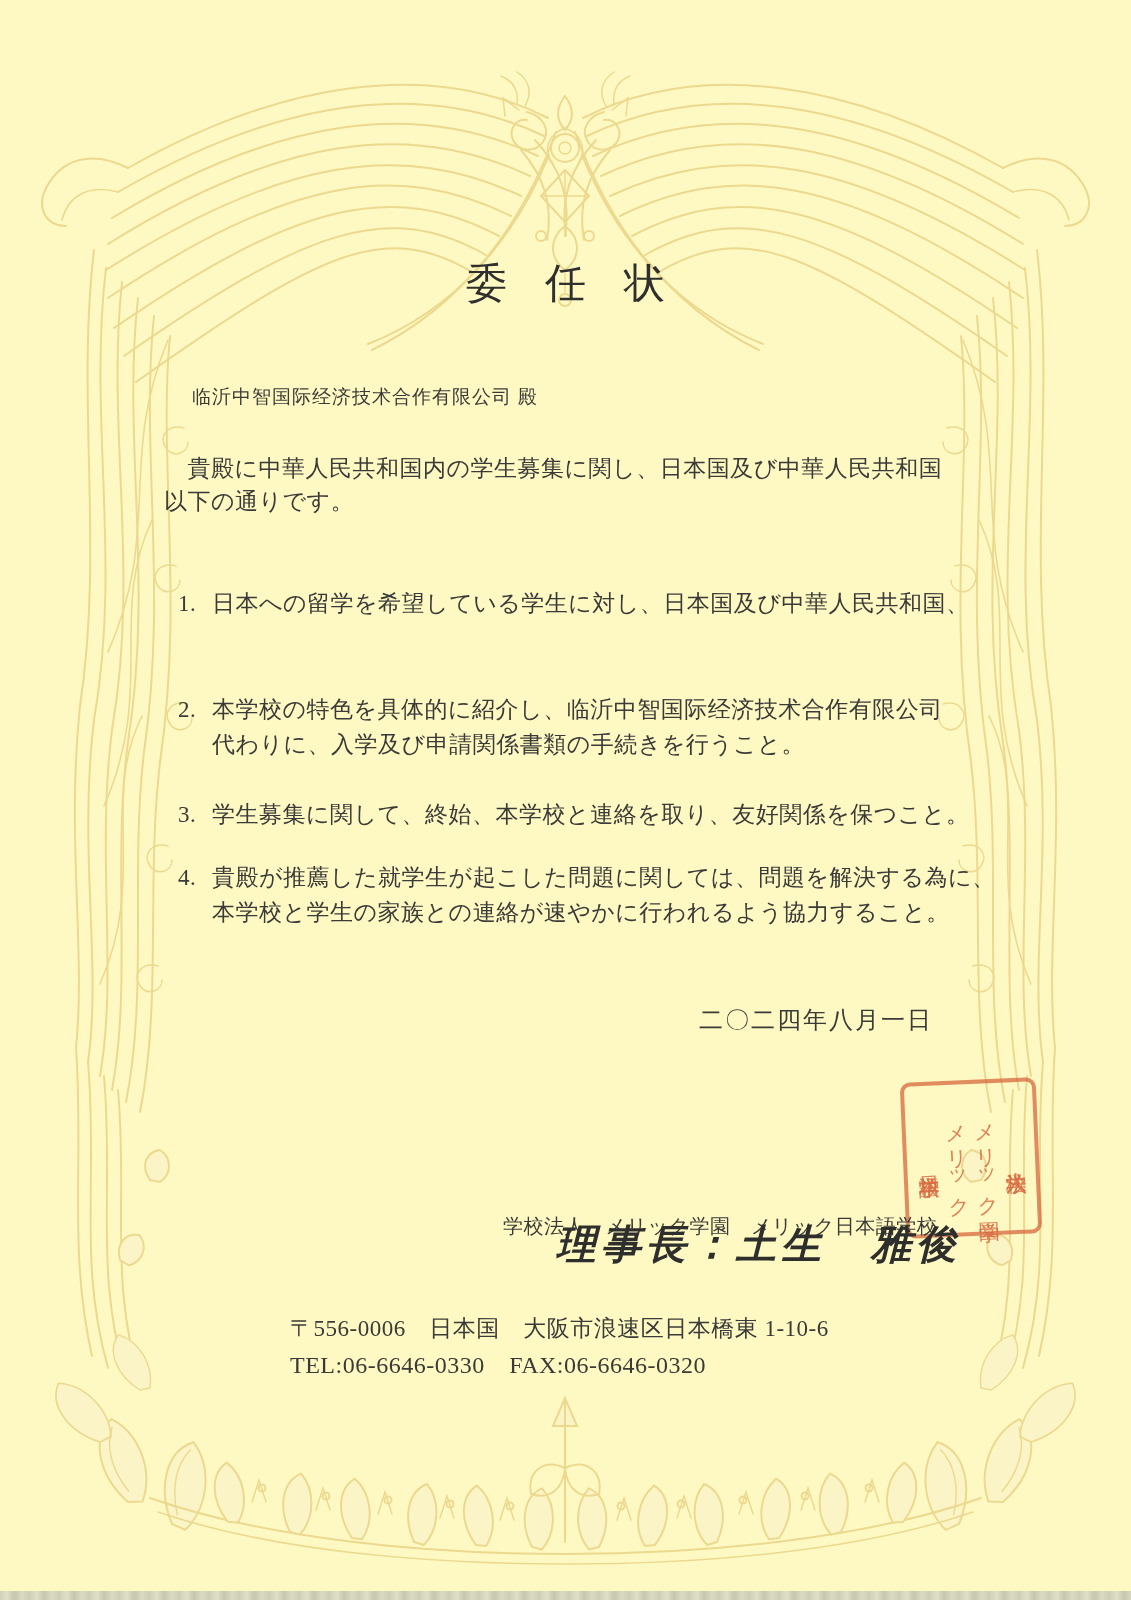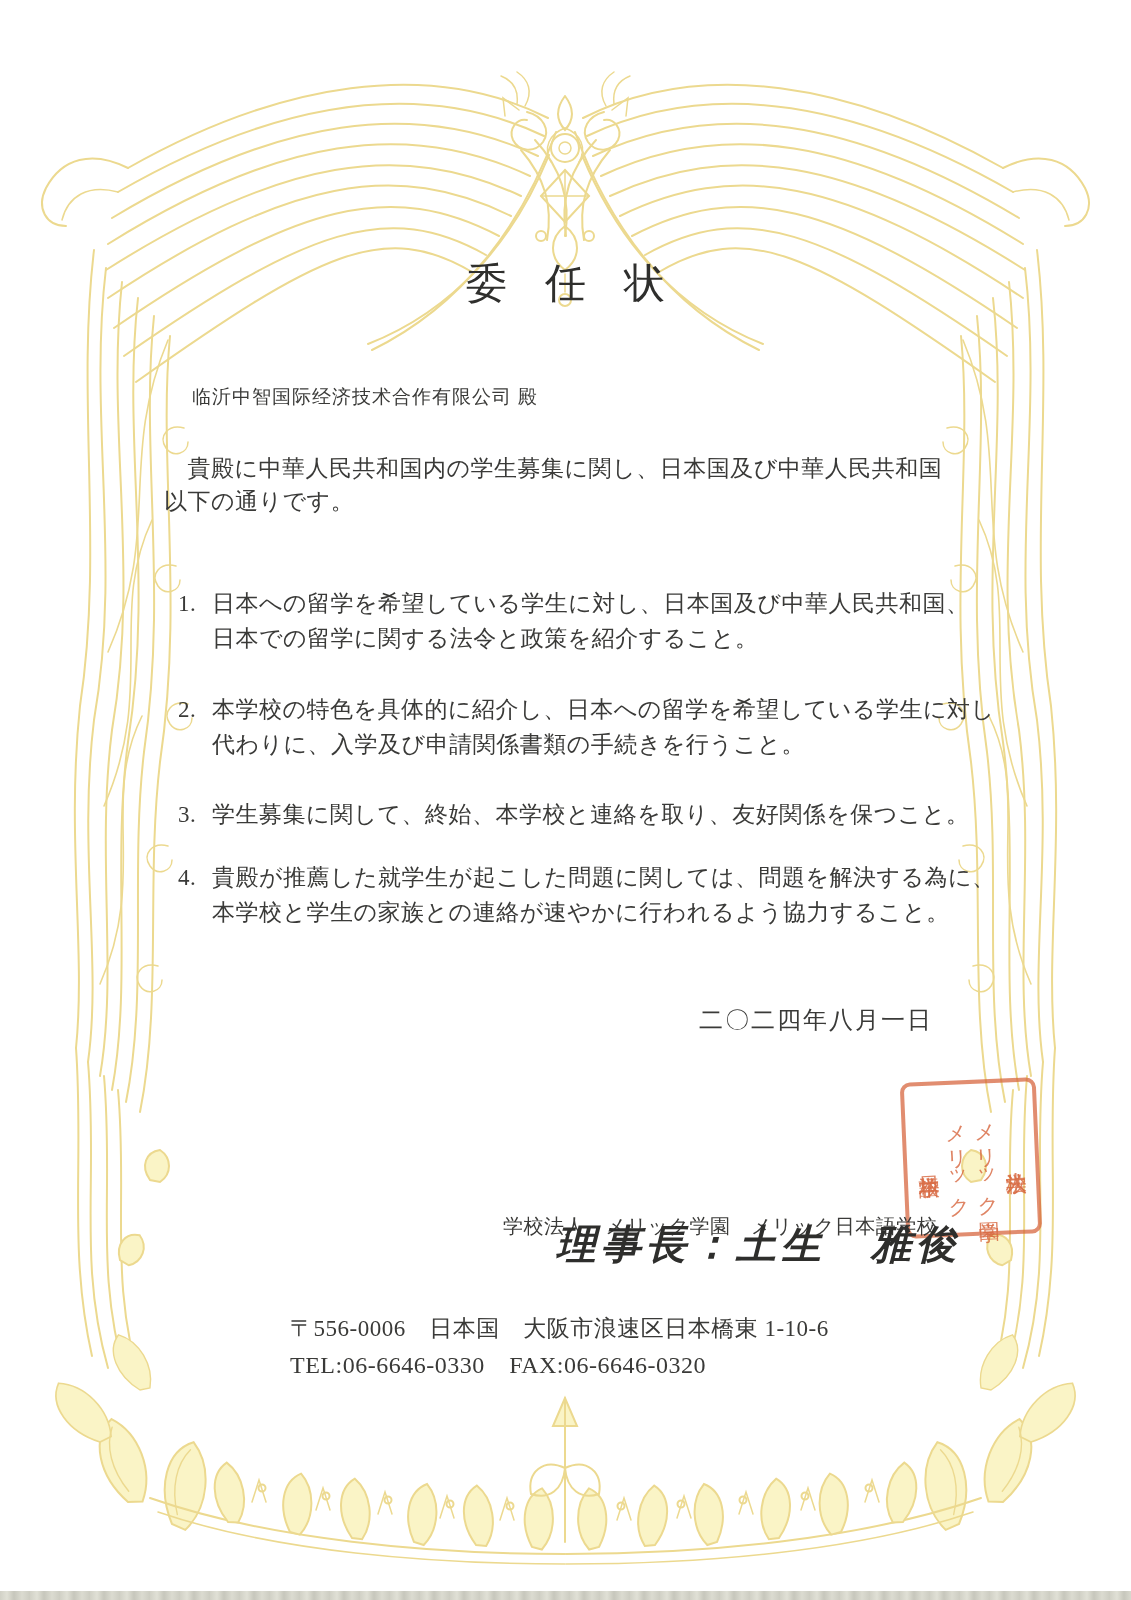--- a/index.html
+++ b/index.html
@@ -1,20 +1,20 @@
 <!DOCTYPE html>
 <html><head>
 <meta charset="utf-8">
 <style>
   html,body{margin:0;padding:0;background:#e8e8e2;}
   .page{
     position:relative;
     width:1131px;height:1600px;
     margin:0 auto;
-    background:#ffffff;
+    background:#fef9c3;
     overflow:hidden;
     font-family:"Liberation Serif","DejaVu Serif",serif;
     color:#3a3a38;
   }
   .border-art{position:absolute;inset:0;pointer-events:none;}
   .abs{position:absolute;}
   .doc-title{
     top:256px;left:0;width:100%;
     text-align:center;
     font-size:41px;letter-spacing:38px;text-indent:38px;
@@ -179,27 +179,26 @@
 
   <div class="abs intro">
     <div>　貴殿に中華人民共和国内の学生募集に関し、日本国及び中華人民共和国</div>
     <div>以下の通りです。</div>
   </div>
 
   <div class="abs item item-1">
     <span class="num">1.</span>
     <div>
       <div>日本への留学を希望している学生に対し、日本国及び中華人民共和国、</div>
-      <div>日本での留学に関する法令と政策を紹介すること。</div>
     </div>
   </div>
   <div class="abs item item-2">
     <span class="num">2.</span>
     <div>
-      <div>本学校の特色を具体的に紹介し、日本への留学を希望している学生に対し</div>
+      <div>本学校の特色を具体的に紹介し、临沂中智国际经济技术合作有限公司</div>
       <div>代わりに、入学及び申請関係書類の手続きを行うこと。</div>
     </div>
   </div>
   <div class="abs item item-3">
     <span class="num">3.</span>
     <div>
       <div>学生募集に関して、終始、本学校と連絡を取り、友好関係を保つこと。</div>
     </div>
   </div>
   <div class="abs item item-4">

